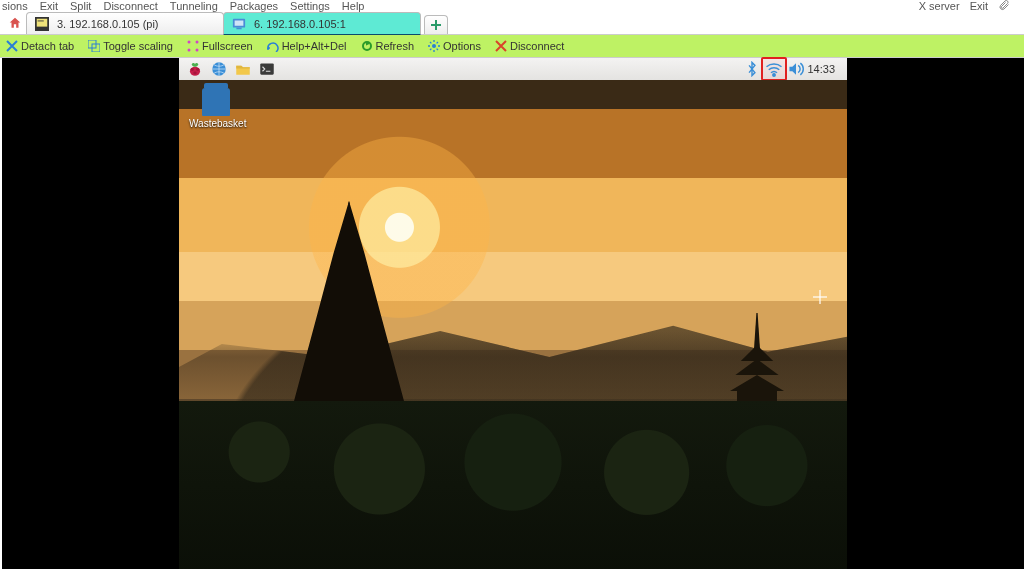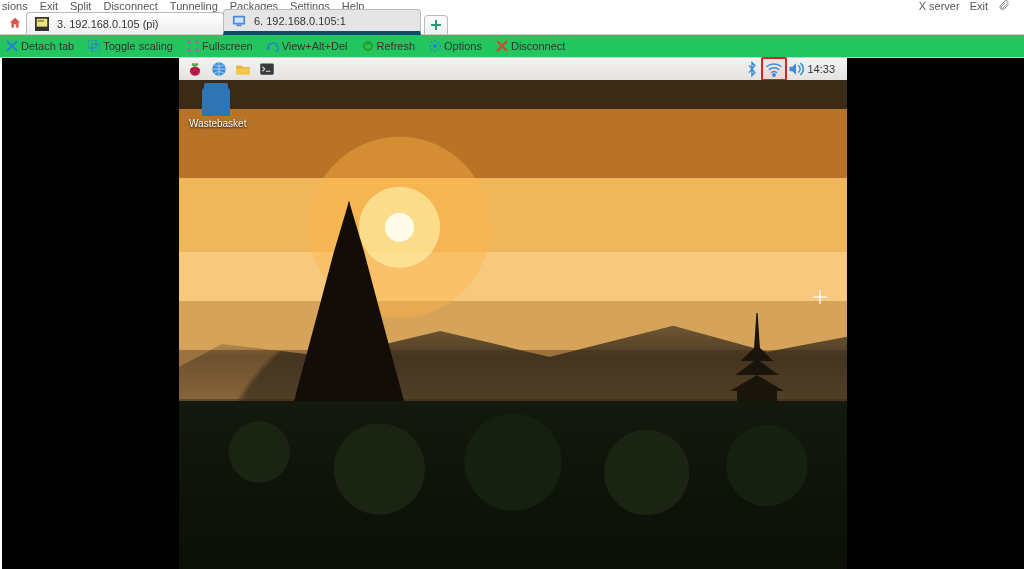--- a/index.html
+++ b/index.html
@@ -5,26 +5,26 @@
   html,body{margin:0;padding:0;width:1024px;height:569px;font-family:Arial,Helvetica,sans-serif;font-size:11px;color:#333;background:#fff;overflow:hidden}
   .top-menu{height:12px;display:flex;align-items:center;padding:0 2px;gap:12px;color:#555;white-space:nowrap;overflow:hidden}
   .top-menu span{font-size:11px}
   .right-menu{position:absolute;right:14px;top:0;display:flex;gap:10px;align-items:center;height:12px}
   .paperclip{color:#888}
 
   
   .tab-strip{height:22px;display:flex;align-items:flex-end;background:#fff;border-bottom:1px solid #ccc;position:relative;padding-left:4px}
   .home-btn{width:22px;height:22px;display:flex;align-items:center;justify-content:center;color:#d9534f}
   .tab{height:21px;min-width:180px;border:1px solid #bbb;border-bottom:none;border-radius:4px 4px 0 0;display:flex;align-items:center;padding:0 8px;margin-right:-1px;background:linear-gradient(#fff,#eee);position:relative;font-size:11px;color:#333;gap:8px}
-  .tab.active{background:#e5e5e5;z-index:2;border-bottom:4px solid #0c4a6e;margin-bottom:-1px}
+  .tab.active{background:#5eead4;z-index:2;border-bottom:1px solid #0c4a6e;margin-bottom:-1px}
   .tab-add{width:22px;height:18px;border:1px solid #bbb;border-bottom:none;border-radius:4px 4px 0 0;display:flex;align-items:center;justify-content:center;margin-left:4px;background:linear-gradient(#fff,#eee);color:#2a8}
   .tiny-icon{width:14px;height:14px;display:inline-flex;align-items:center;justify-content:center}
 
   
-  .toolbar{height:22px;border-bottom:1px solid #ccc;display:flex;align-items:center;padding:0 6px;gap:14px;background:#22c55e}
+  .toolbar{height:22px;border-bottom:1px solid #ccc;display:flex;align-items:center;padding:0 6px;gap:14px;background:#bef264}
   .toolbar .tbtn{display:flex;align-items:center;gap:3px;font-size:11px;color:#333}
   .ic{width:12px;height:12px;display:inline-flex;align-items:center;justify-content:center}
   .blue{color:#2a7fd6}
   .mag{color:#d246c6}
   .grn{color:#2a9b2a}
   .red{color:#d9442a}
 
   
   .viewer{position:relative;height:513px;background:#000;display:flex;justify-content:center;margin:0 0 0 2px}
   .viewer .remote{position:relative;width:668px;height:100%;background:#000}
@@ -156,21 +156,21 @@
         </svg>
       </span>
     <span>Fullscreen</span>
   </div>
   <div class="tbtn">
     <span class="ic blue">
         <svg width="12" height="12" viewBox="0 0 12 12" fill="none" stroke="currentColor" stroke-width="1.5">
           <path d="M1 9a5 5 0 118 3M2 9H0m2 0V7"></path>
         </svg>
       </span>
-    <span>View+Alt+Del</span>
+    <span>Help+Alt+Del</span>
   </div>
   <div class="tbtn">
     <span class="ic grn">
         <svg width="12" height="12" viewBox="0 0 12 12" fill="none" stroke="currentColor" stroke-width="2">
           <circle cx="6" cy="6" r="4"></circle>
           <path d="M6 2v2l2-1"></path>
         </svg>
       </span>
     <span>Refresh</span>
   </div>

